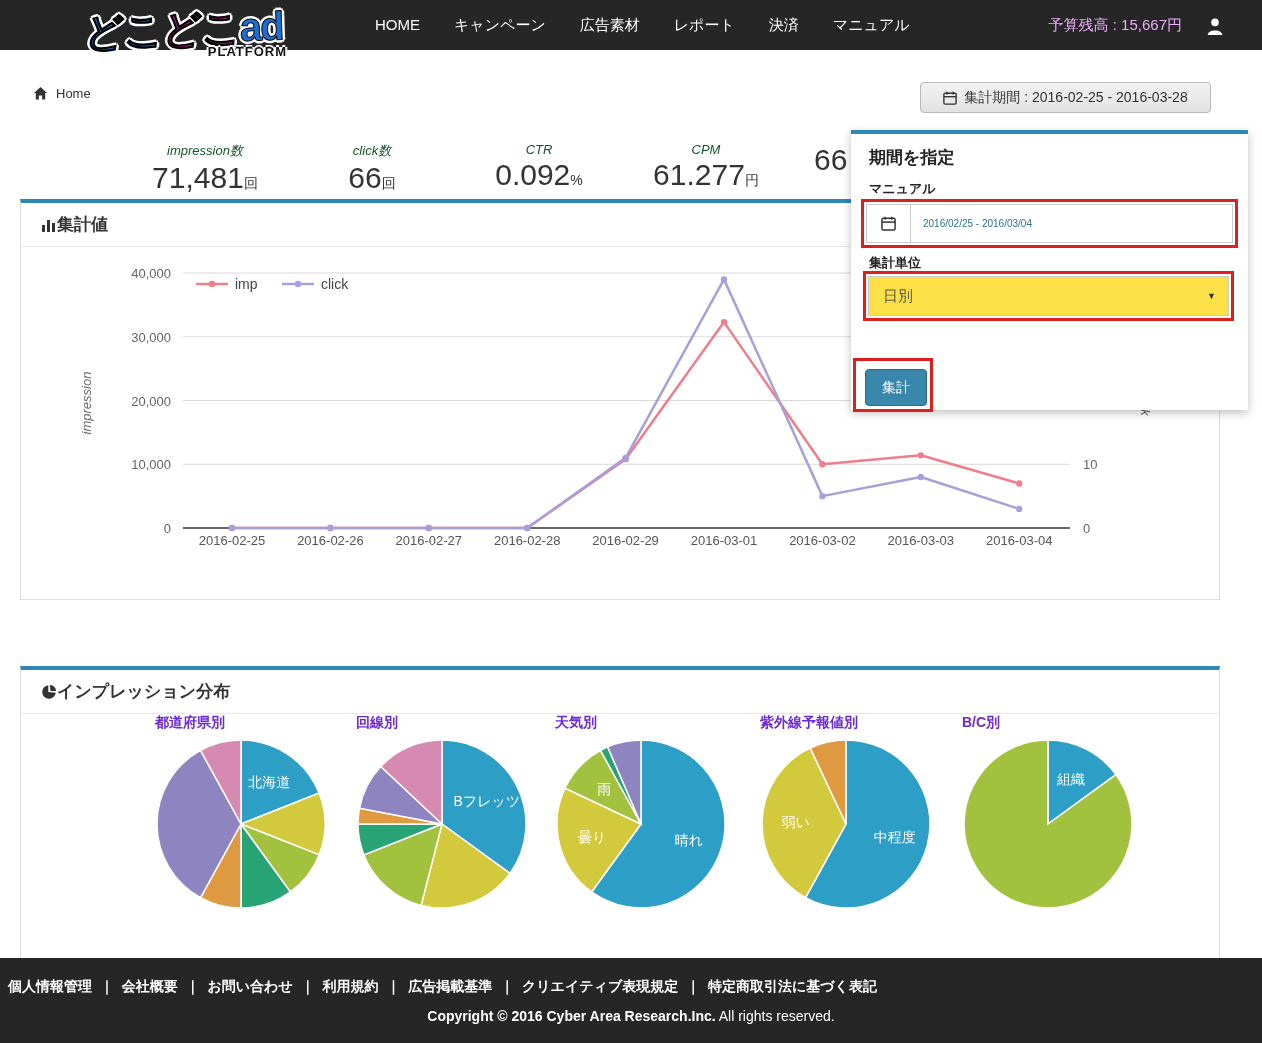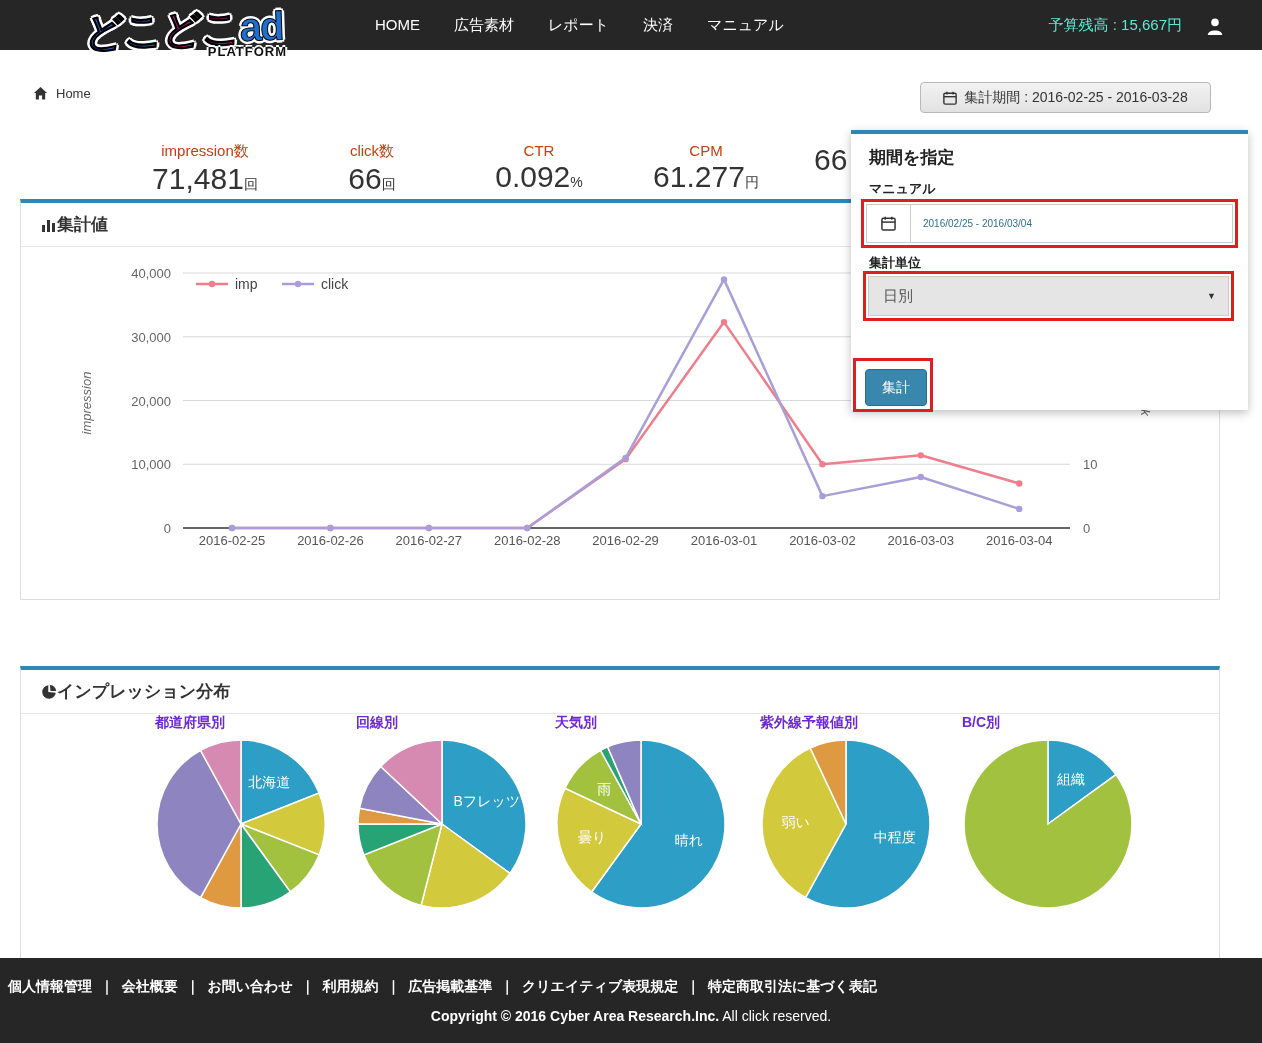--- a/index.html
+++ b/index.html
@@ -11,53 +11,53 @@
   .navbar { position:absolute; left:0; top:0; width:1262px; height:50px; background:#262626; z-index:10; }
   .logo { position:absolute; left:84px; top:2px; z-index:20; transform:rotate(-2deg); cursor:pointer; }
   .logo-text { font-size:40px; font-weight:bold; letter-spacing:-2px; white-space:nowrap;
     -webkit-text-stroke:1px #000;
     text-shadow:-3px 0 0 #fff,3px 0 0 #fff,0 -3px 0 #fff,0 3px 0 #fff,-2px -2px 0 #fff,2px 2px 0 #fff,-2px 2px 0 #fff,2px -2px 0 #fff; }
   .logo-blue { color:#1e6fd2; } .logo-magenta { color:#bb1b8e; }
   .logo-sub { position:absolute; right:-4px; top:44px; font-size:13px; font-weight:bold; letter-spacing:1px; color:#111;
     text-shadow:-2px 0 0 #fff,2px 0 0 #fff,0 -2px 0 #fff,0 2px 0 #fff; transform:rotate(2deg); }
   .nav-links { position:absolute; left:358px; top:0; height:50px; display:flex; align-items:center; }
   .nav-item { color:#fff; font-size:15px; padding:0 12px; margin:0 5px; line-height:50px; cursor:pointer; white-space:nowrap; }
-  .budget { position:absolute; right:80px; top:0; line-height:50px; color:#5eead4; font-size:15px; }
+  .budget { position:absolute; right:80px; top:0; line-height:50px; color:#f0abfc; font-size:15px; }
   .user-icon { position:absolute; right:38px; top:17px; width:18px; height:18px; cursor:pointer; }
 
   
   .breadcrumb { position:absolute; left:33px; top:86px; display:flex; align-items:center; gap:8px; font-size:13px; color:#333; }
   .home-icon { width:15px; height:15px; }
   .date-btn { position:absolute; left:920px; top:82px; width:291px; height:31px; background:linear-gradient(#f2f2f2,#e2e2e2);
     border:1px solid #b8b8b8; border-radius:4px; font-size:14px; color:#333; display:flex; align-items:center; justify-content:center; gap:7px; cursor:pointer; z-index:5; }
 
   
   .stat { position:absolute; top:142px; width:166px; text-align:center; }
-  .stat-label { font-size:15px; color:#c2410c; }
+  .stat-label { font-size:13px; color:#14532d;font-style:italic; }
   .stat-value { font-size:30px; color:#333; line-height:1.2; }
   .stat-unit { font-size:14px; }
   .stat-partial { text-align:left; padding-left:24px; }
 
   
   .panel { position:absolute; left:20px; width:1200px; background:#fff; border:1px solid #ddd; border-top:4px solid #2f87b5; z-index:2; }
   .panel-header { height:44px; border-bottom:1px solid #e8e8e8; display:flex; align-items:center; padding:0 20px; }
   .panel-title { font-size:17px; font-weight:bold; color:#333; }
   #chart-panel { top:199px; height:401px; }
   #pie-panel { top:618px; height:330px;margin-top:48px; }
 
   
   .overlay-panel { position:absolute; left:851px; top:130px; width:397px; height:280px; background:#fff;
     border-top:4px solid #2f87b5; box-shadow:0 3px 9px rgba(0,0,0,0.25); z-index:50; }
   .op-title { position:absolute; left:18px; top:12px; font-size:17px; font-weight:bold; color:#222; }
   .op-label { position:absolute; left:18px; font-size:13px; font-weight:bold; color:#222; }
   .red-box { position:absolute; border:3px solid #dd1f1f; background:transparent; }
   .input-group { display:flex; align-items:stretch; border:1px solid #ccc; background:#fff; height:100%; }
   .cal-cell { width:44px; display:flex; align-items:center; justify-content:center; border-right:1px solid #ccc; background:#fff; }
   .date-input { flex:1; border:0; outline:none; font-size:10px; color:#31708f; padding:0 12px; font-family:inherit; background:#fff; }
-  .select-box { display:flex; align-items:center; border:1px solid #ccc; background:#e5e5e5; height:100%; padding:12px 14px; font-size:15px; color:#555; cursor:pointer; position:relative; }
+  .select-box { display:flex; align-items:center; border:1px solid #ccc; background:#fde047; height:100%; padding:12px 14px; font-size:15px; color:#555; cursor:pointer; position:relative; }
   .caret { position:absolute; right:12px; top:50%; transform:translateY(-50%); font-size:9px; color:#333; }
   .caret::after { content:"▼"; }
   .submit-btn { position:absolute; left:9px; top:8px; width:62px; height:37px; background:#3a87ad; border:1px solid #2d6987; border-radius:4px;
     color:#fff; font-size:14px; cursor:pointer; font-family:inherit; }
 
   
   .pie-block { position:absolute; top:44px; width:200px; }
   .pie-title { font-size:14px; font-weight:bold; color:#6d28d9; padding-left:14px; margin-bottom:6px; }
   .pie-svg { display:block; margin:0 auto; }
 
@@ -72,20 +72,21 @@
   svg text { font-family:"Liberation Sans","DejaVu Sans",sans-serif; }
 </style>
 </head>
 <body>
 
 <div id="app">
 
   <div class="navbar">
     <div class="nav-links" id="nav-links">
         <div class="nav-item">HOME</div>
+        <div class="nav-item">キャンペーン</div>
         <div class="nav-item">広告素材</div>
         <div class="nav-item">レポート</div>
         <div class="nav-item">決済</div>
         <div class="nav-item">マニュアル</div>
       </div>
     <div class="budget">予算残高 : 15,667円</div>
     <svg class="user-icon" viewBox="0 0 20 20">
       <circle cx="10" cy="6" r="4.2" fill="#fff"></circle>
         <path d="M2 20 C2 13.5 18 13.5 18 20 Z" fill="#fff"></path>
     </svg>
@@ -297,16 +298,16 @@
             <path d="M 86 86 L 86.00 2.00 A 84 84 0 0 1 153.96 36.63 Z" fill="#2d9ec6" stroke="#fff" stroke-width="1.5"></path>
             <text x="108.88112118687316" y="46.09327118090626" text-anchor="middle" font-size="14" fill="#fff">組織</text>
             <path d="M 86 86 L 153.96 36.63 A 84 84 0 1 1 86.00 2.00 Z" fill="#a2c13f" stroke="#fff" stroke-width="1.5"></path>
           </svg>
         </div>
       </div>
   </div>
 
   <div class="footer">
     <div class="footer-links" id="footer-links"><span class="link">個人情報管理</span><span class="sep">｜</span><span class="link">会社概要</span><span class="sep">｜</span><span class="link">お問い合わせ</span><span class="sep">｜</span><span class="link">利用規約</span><span class="sep">｜</span><span class="link">広告掲載基準</span><span class="sep">｜</span><span class="link">クリエイティブ表現規定</span><span class="sep">｜</span><span class="link">特定商取引法に基づく表記</span></div>
-    <div class="copyright"><b>Copyright © 2016 Cyber Area Research.Inc.</b><span> All click reserved.</span></div>
+    <div class="copyright"><b>Copyright © 2016 Cyber Area Research.Inc.</b><span> All rights reserved.</span></div>
   </div>
 
 </div>
 
 </body></html>

